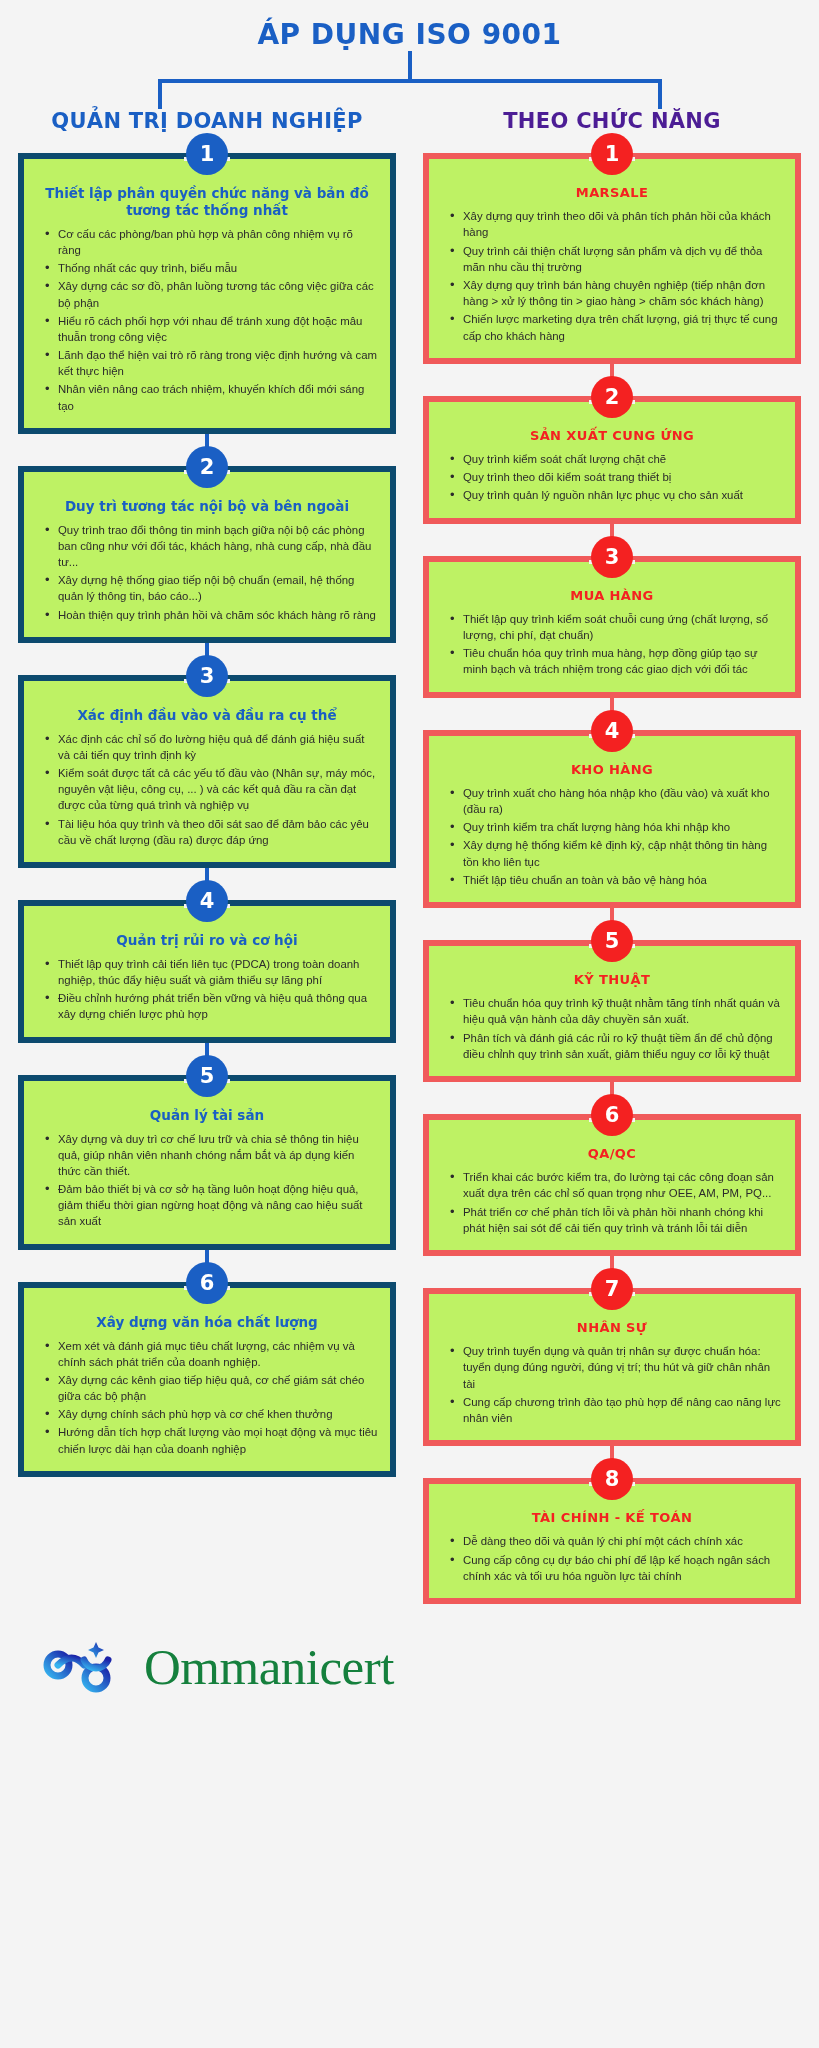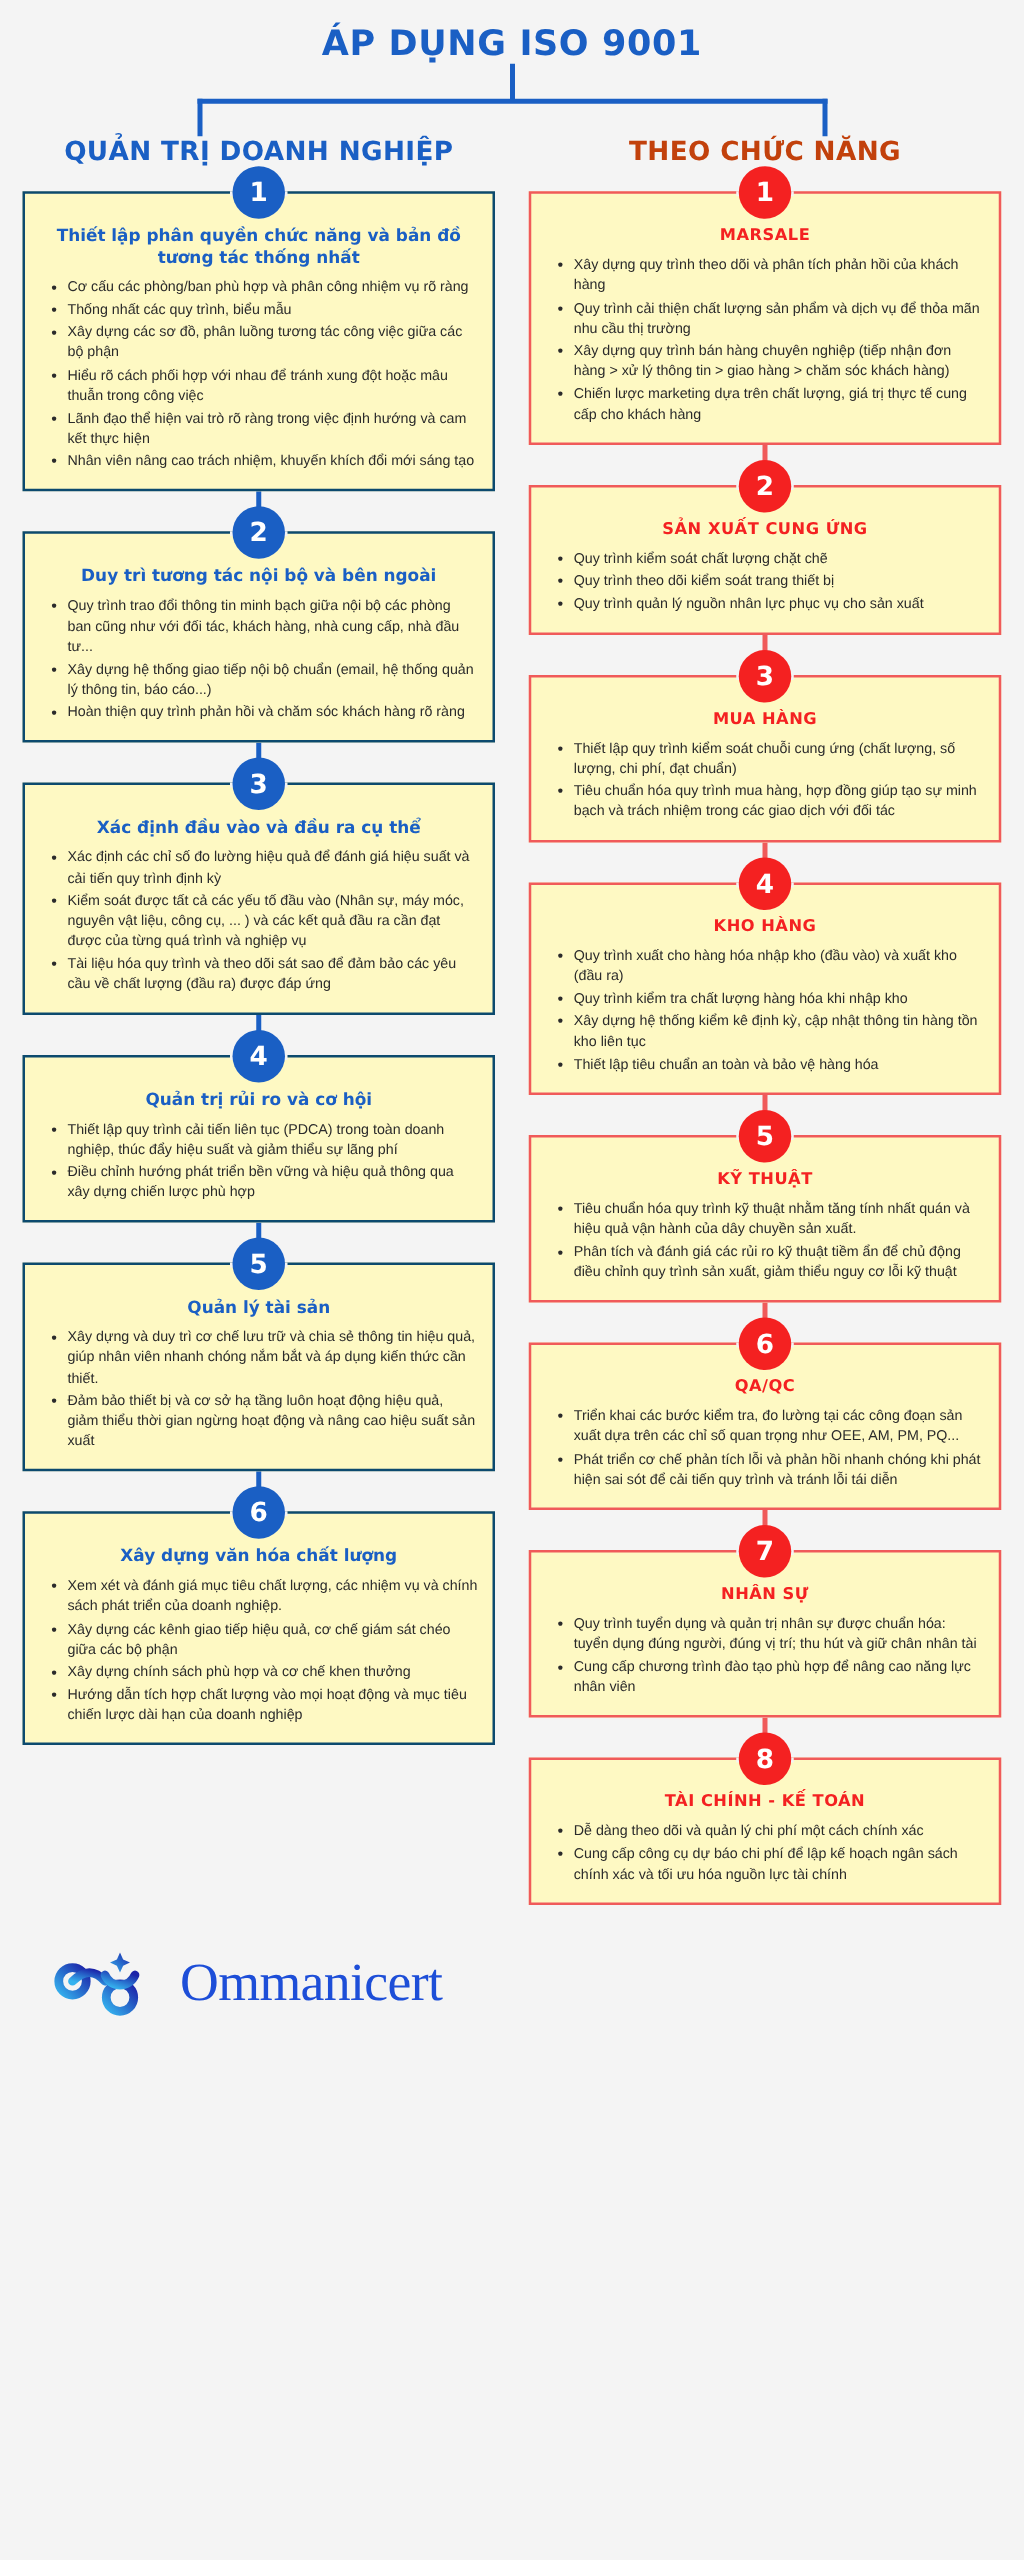--- a/index.html
+++ b/index.html
@@ -71,21 +71,21 @@
 
   .col-title {
     font-family: "DejaVu Sans", sans-serif;
     font-weight: 700;
     font-size: 21px;
     text-align: center;
     letter-spacing: 0.3px;
     margin: 0 0 6px 0;
   }
   .col-left .col-title { color: #1a5fc4; }
-  .col-right .col-title { color: #c2410c; }
+  .col-right .col-title { color: #4c1d95; }
 
   
   .title-drop {
     width: 4px; height: 14px; margin: 0 auto;
   }
   .col-left .title-drop { background: #1a5fc4; }
   .col-right .title-drop { background: #f32b2b; }
 
   
   .card-wrap { position: relative; margin-top: 16px; }
@@ -103,22 +103,22 @@
     font-weight: 700;
     font-size: 21px;
     line-height: 42px;
     text-align: center;
     z-index: 3;
   }
   .col-left .badge { background: #1a5fc4; }
   .col-right .badge { background: #f42121; }
 
   .card {
-    border: 2px solid #0c4a6e;
-    background: #fef9c3;
+    border: 6px solid #0c4a6e;
+    background: #bef264;
     padding: 26px 12px 12px 12px;
     position: relative;
   }
   .col-right .card { border-color: #f05a5a; }
 
   
   .card::before {
     content: "";
     position: absolute;
     top: -2px;
@@ -172,22 +172,22 @@
   .col-left .connector { background: #1a5fc4; }
   .col-right .connector { background: #f05a5a; }
 
   
   .footer {
     padding: 34px 0 26px 34px;
   }
   .logo-row { display: flex; align-items: center; gap: 14px; }
   .logo-text {
     font-family: "Liberation Serif", serif;
-    font-size: 43px;
-    color: #1d4ed8;
+    font-size: 51px;
+    color: #15803d;
     letter-spacing: -0.5px;
   }
 </style>
 </head>
 <body>
 
 <div class="header">
   <h1 class="main-title">ÁP DỤNG ISO 9001</h1>
 </div>
 

